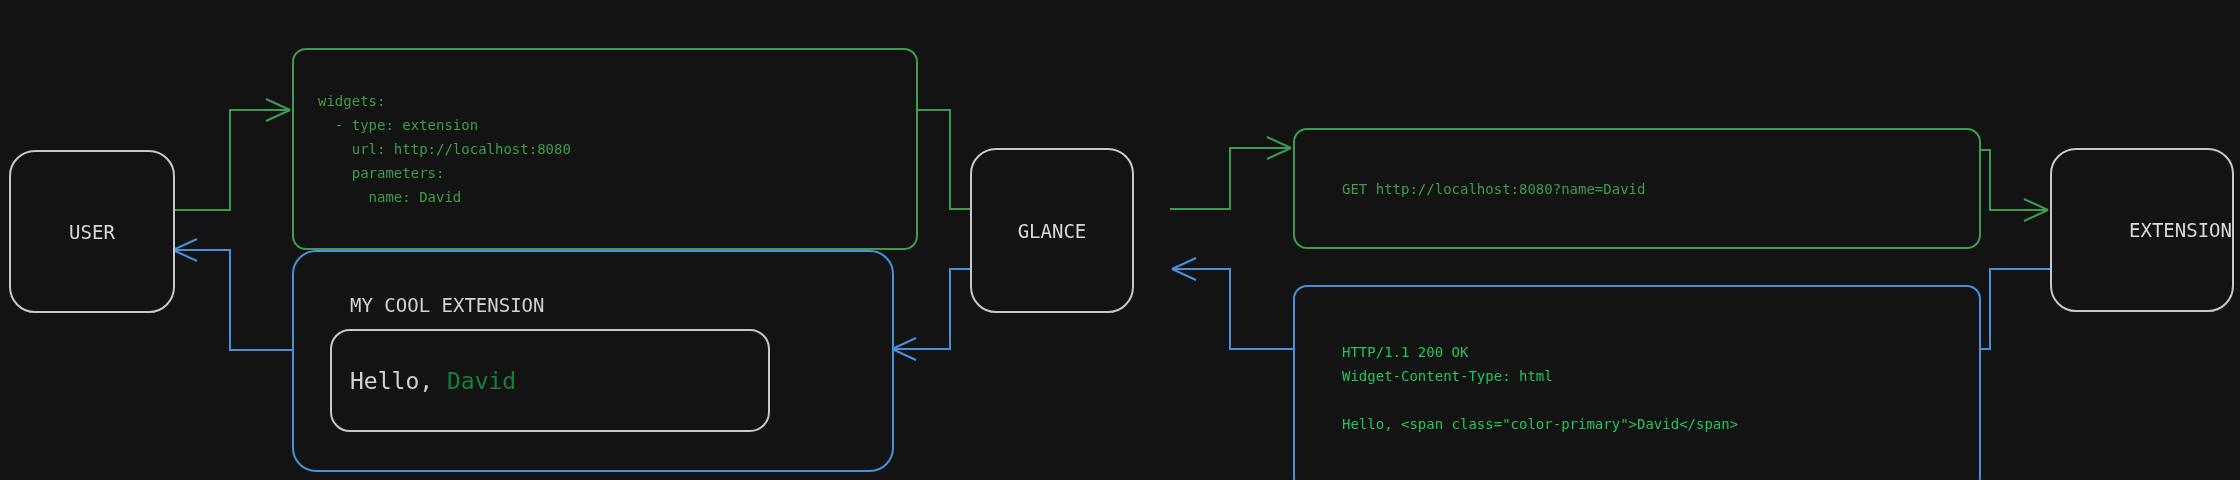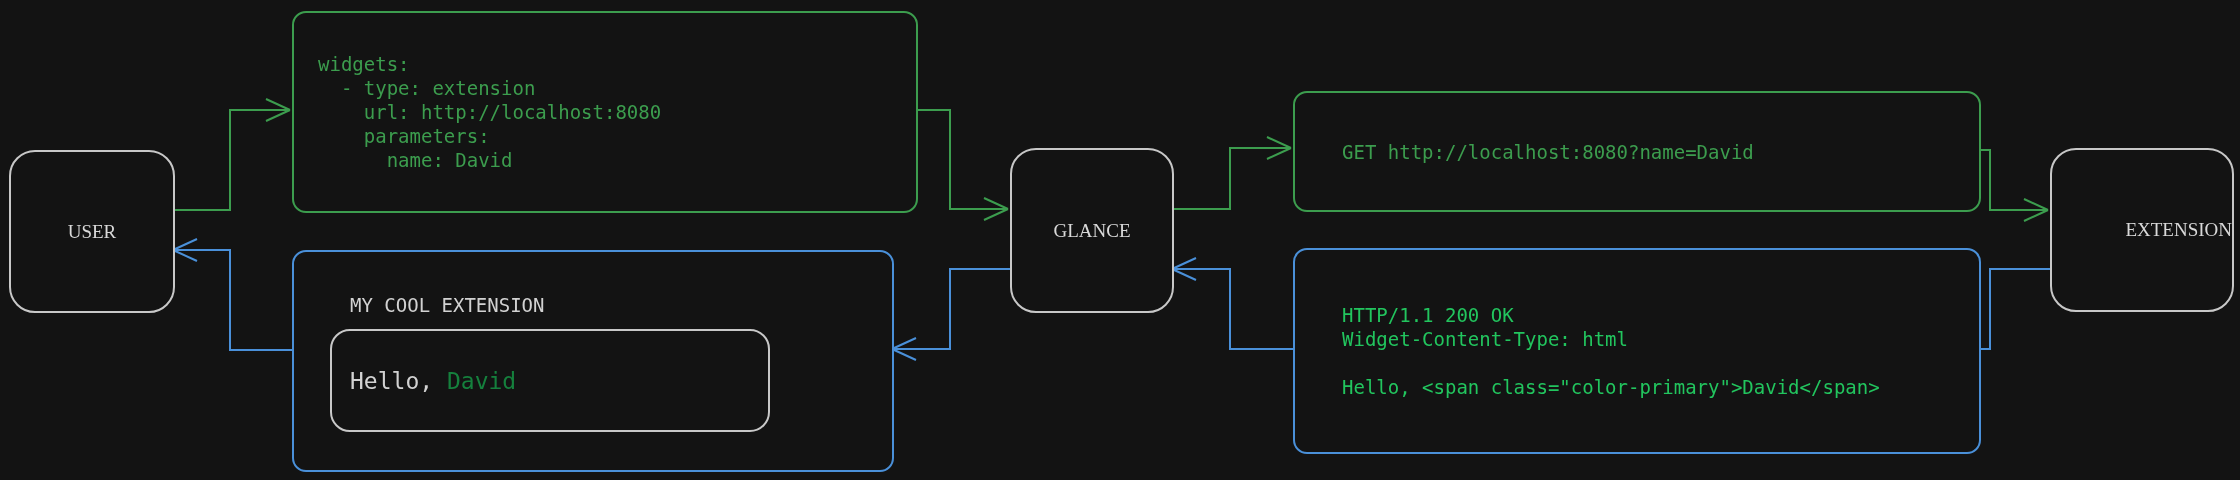--- a/index.html
+++ b/index.html
@@ -24,49 +24,49 @@
 
   .node {
     position: absolute;
     border: 2px solid #C8C8C8;
     border-radius: 26px;
     display: flex; align-items: center; justify-content: center;
     color: #D9D9D9;
     font-size: 19px;
     background: #131313;
     z-index: 2;
-    font-family: Liberation Serif, serif;
   }
   .block {
     position: absolute;
     border: 2px solid;
     border-radius: 14px;
     display: flex; flex-direction: column; justify-content: center;
-    font-size: 19px;
+    font-size: 14px;
     line-height: 24px;
     white-space: pre;
     background: #131313;
     z-index: 2;
+    margin-top: 37px;
   }
   .block .code-line { min-height: 24px; }
   .block-green { border-color: #3C9D4E; color: #3C9D4E; padding-left: 24px; }
   .block-blue  { border-color: #4A90D9; color: #22c55e; }
   #config-block  { left: 292px; top: 11px;  width: 598px; height: 198px; }
   #request-block { left: 1293px; top: 91px; width: 637px; height: 117px; padding-left: 47px; }
   #response-block{ left: 1293px; top: 248px; width: 637px; height: 202px; padding-left: 47px; }
 
   #user-node      { left: 9px;    top: 150px; width: 162px; height: 159px; }
-  #glance-node    { left: 1010px; top: 148px; width: 160px; height: 161px; }
+  #glance-node    { left: 970px; top: 148px; width: 160px; height: 161px; }
   #extension-node { left: 2050px; top: 148px; width: 180px; height: 160px; justify-content: flex-end; }
 
   #widget-block {
     position: absolute;
     left: 292px; top: 250px; width: 598px; height: 218px;
     border: 2px solid #4A90D9;
-    border-radius: 14px;
+    border-radius: 24px;
     background: #131313;
     z-index: 2;
   }
   #widget-title {
     position: absolute; left: 56px; top: 41px;
     color: #D2D2D2; font-size: 19px; line-height: 24px; white-space: pre;
   }
   #widget-render-frame {
     position: absolute; left: 36px; top: 77px;
     width: 418px; height: 99px;

